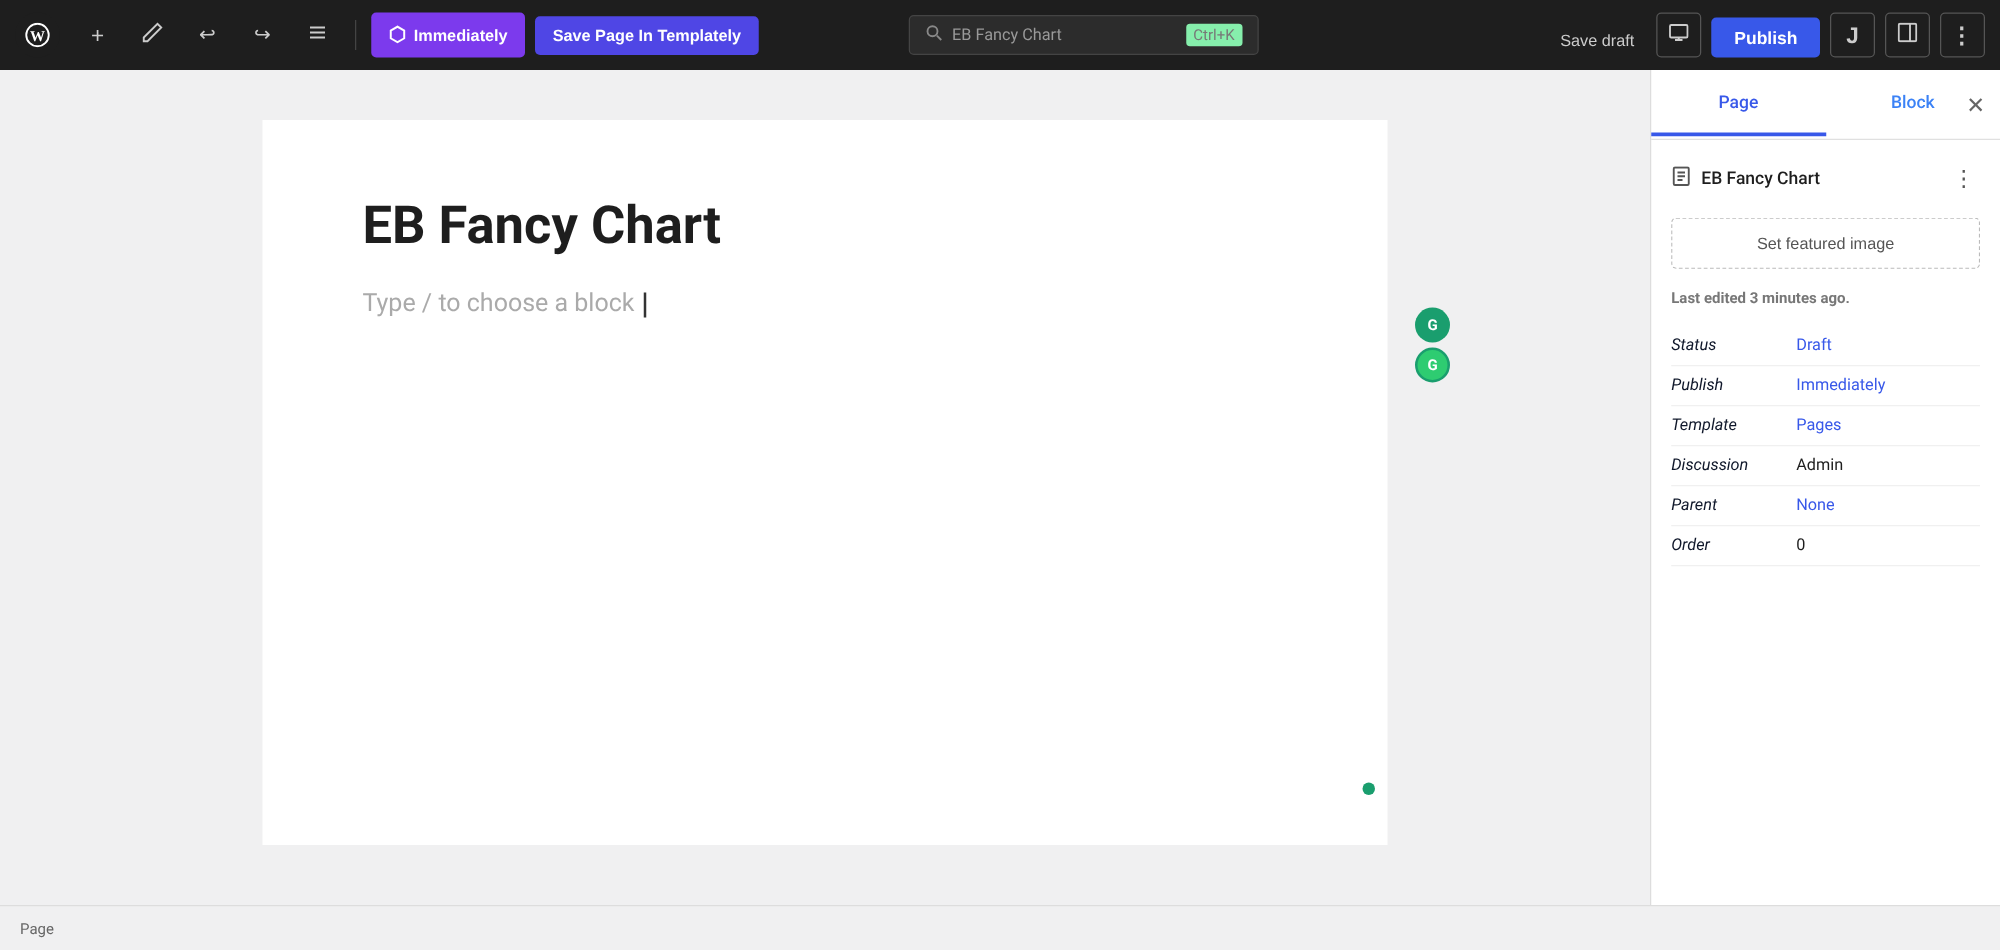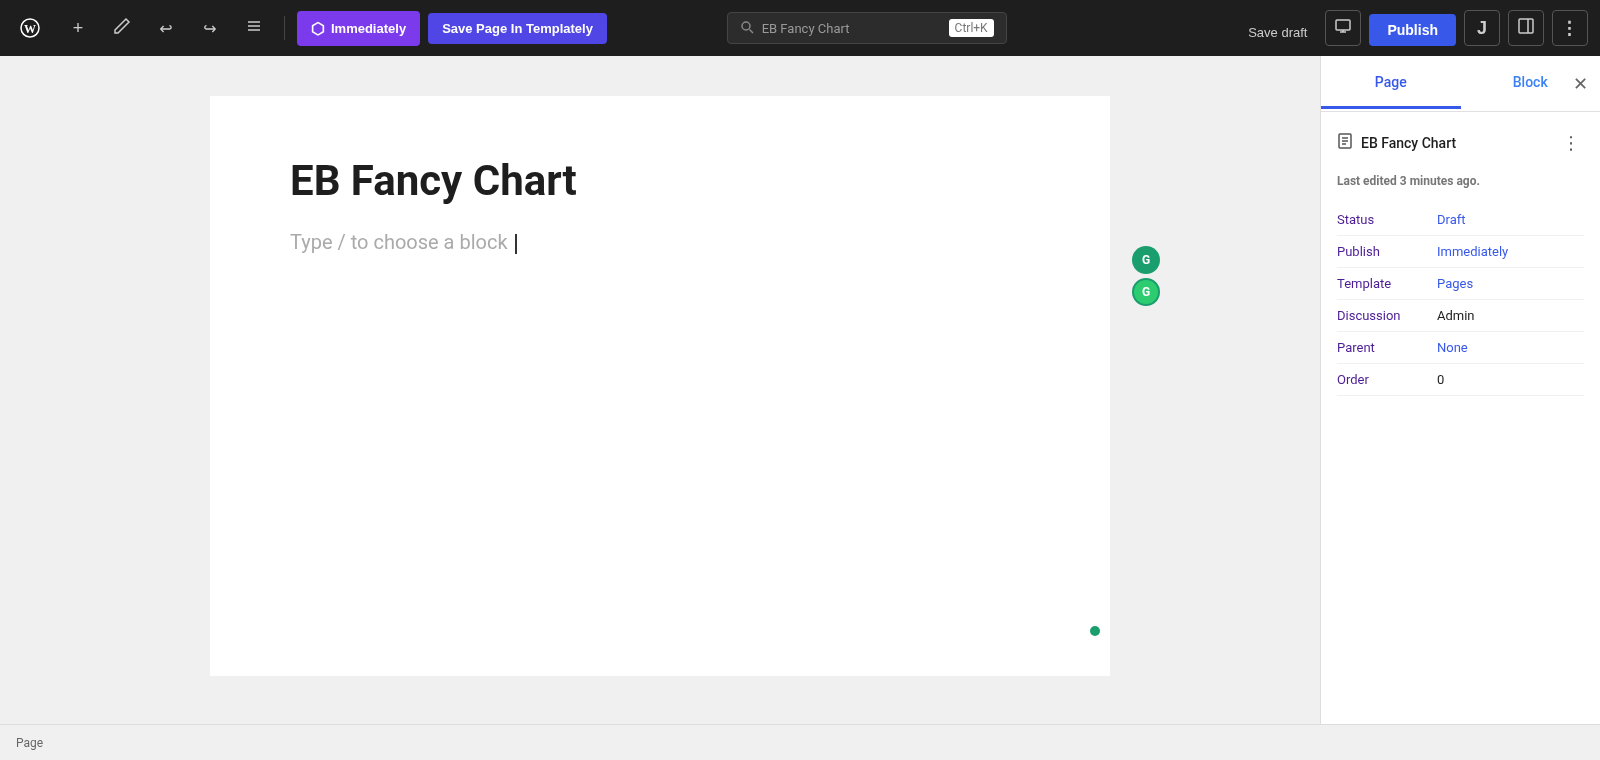--- a/index.html
+++ b/index.html
@@ -31,21 +31,21 @@
       background: #4f46e5; color: white; border: none; border-radius: 4px;
       padding: 8px 14px; font-size: 13px; font-weight: 600; cursor: pointer;
     }
     .search-bar {
       background: #2c2c2c; border: 1px solid #444; border-radius: 4px;
       display: flex; align-items: center; gap: 8px; padding: 6px 12px;
       color: #ccc; font-size: 13px; min-width: 280px; margin: 0 auto;
       cursor: pointer;
     }
     .search-bar-text { flex: 1; color: #999; }
-    .search-shortcut { color: #777; font-size: 12px; background: #ffffff; padding: 2px 6px; border-radius: 3px; }
+    .search-shortcut { color: #777; font-size: 12px; background: #86efac; padding: 2px 6px; border-radius: 3px; }
     .toolbar-right { display: flex; align-items: flex-end; gap: 8px; margin-left: auto; }
     .btn-save-draft {
       background: transparent; color: #ccc; border: none; font-size: 13px;
       cursor: pointer; padding: 6px 10px;
     }
     .btn-publish {
       background: #3858e9; color: white; border: none; border-radius: 4px;
       padding: 8px 18px; font-size: 14px; font-weight: 600; cursor: pointer;
     }
     .toolbar-square-btn {
@@ -142,21 +142,21 @@
     }
 
     
     .last-edited { font-size: 12px; color: #777; margin-bottom: 16px; font-weight: bold; }
 
     
     .meta-row {
       display: flex; align-items: center; padding: 8px 0;
       border-bottom: 1px solid #f0f0f0; font-size: 13px;
     }
-    .meta-label { color: #4c1d95; width: 100px; flex-shrink: 0; }
+    .meta-label { color: #0f172a; width: 100px; flex-shrink: 0; font-style: italic; }
     .meta-value { color: #3858e9; cursor: pointer; }
     .meta-value.plain { color: #1e1e1e; }
     .meta-value.black { color: #1e1e1e; }
   </style>
 </head>
 <body>
 
 <div class="toolbar">
   <div class="wp-logo">
     <svg width="20" height="20" viewBox="0 0 20 20" fill="white">
@@ -288,20 +288,23 @@
             <line x1="5" y1="11" x2="9" y2="11"></line>
           </svg>
         </span>
         <span class="page-title-sidebar">EB Fancy Chart</span>
         <button class="more-btn">
           <span>⋮</span>
         </button>
       </div>
 
       
+      <button class="featured-image-btn">
+        <span>Set featured image</span>
+      </button>
 
       
       <p class="last-edited">Last edited 3 minutes ago.</p>
 
       
       <div class="meta-row">
         <span class="meta-label">Status</span>
         <span class="meta-value">Draft</span>
       </div>
 

